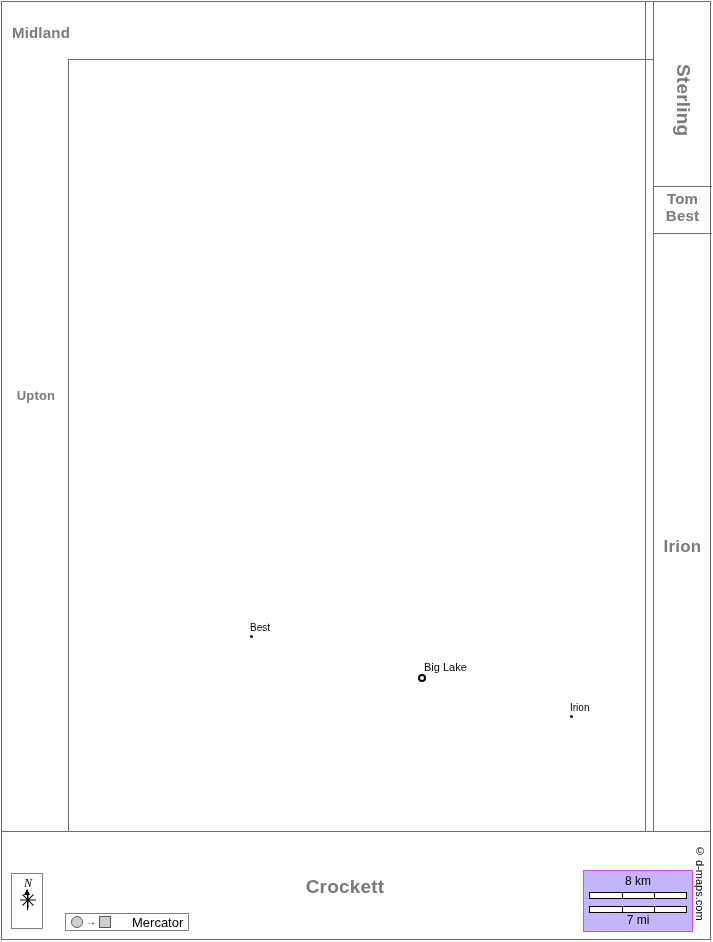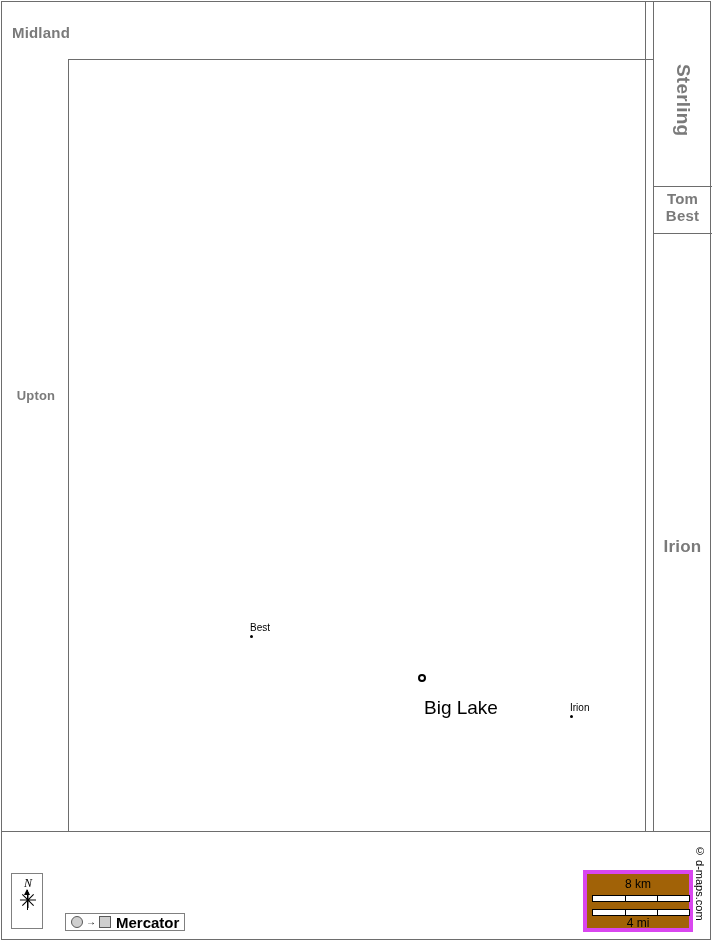--- a/index.html
+++ b/index.html
@@ -142,22 +142,21 @@
     position: absolute;
     color: #000000;
     white-space: nowrap;
     user-select: none;
   }
   .city-name-small {
     font-size: 10px;
     padding-left: 9px;
   }
   .city-name-major {
-    font-size: 19px;
-    margin-top: 36px;
+    font-size: 11px;
   }
 
   
   .legend-bar {
     position: absolute;
     left: 1px;
     top: 832px;
     width: 710px;
     height: 108px;
   }
@@ -240,36 +239,35 @@
     line-height: 10px;
   }
   .proj-rect {
     width: 10px;
     height: 10px;
     border: 1px solid #5a5a5a;
     background: #cfcfcf;
     display: inline-block;
   }
   .proj-text {
-    font-size: 15px;
-    color: #000000;
-    margin-left: 2px;
-    font-weight: bold;
+    font-size: 13px;
+    color: #000000;
+    margin-left: 18px;
   }
 
   
   .scale-box {
     position: absolute;
     left: 582px;
     top: 38px;
     width: 110px;
     height: 62px;
-    border: 4px solid #d946ef;
-    box-sizing: border-box;
-    background: #a16207;
+    border: 1px solid #d946ef;
+    box-sizing: border-box;
+    background: #c4b5fd;
   }
   .scale-label {
     position: absolute;
     width: 100%;
     text-align: center;
     font-size: 12px;
     color: #000000;
   }
   .scale-km-label { top: 3px; }
   .scale-mi-label { top: 42px; }
@@ -322,20 +320,21 @@
   <div class="hline" style="left:653px; top:233px; width:59px;"></div>
 
   <div class="county-label county-midland">Midland</div>
   <div class="county-label county-upton">Upton</div>
   <div class="county-label county-sterling">Sterling</div>
   <div class="county-label county-tomgreen">
     <span>Tom</span><br>
     <span>Best</span>
   </div>
   <div class="county-label county-irion">Irion</div>
+  <div class="county-label county-crockett">Crockett</div>
 
   <div class="city">
     <div class="city-dot" style="left:250px; top:635px;"></div>
     <div class="city-name city-name-small" style="left:241px; top:622px;">Best</div>
   </div>
 
   <div class="city">
     <div class="city-dot-major" style="left:418px; top:674px;"></div>
     <div class="city-name city-name-major" style="left:424px; top:661px;">Big Lake</div>
   </div>
@@ -363,20 +362,20 @@
     <div class="scale-box">
       <div class="scale-label scale-km-label">8 km</div>
       <div class="scale-ruler scale-ruler-km">
         <div class="scale-tick" style="left:32px;"></div>
         <div class="scale-tick" style="left:64px;"></div>
       </div>
       <div class="scale-ruler scale-ruler-mi">
         <div class="scale-tick" style="left:32px;"></div>
         <div class="scale-tick" style="left:64px;"></div>
       </div>
-      <div class="scale-label scale-mi-label">4 mi</div>
+      <div class="scale-label scale-mi-label">7 mi</div>
     </div>
 
   </div>
 
   <div class="copyright">© d-maps.com</div>
 
 </div>
 
 </body></html>

